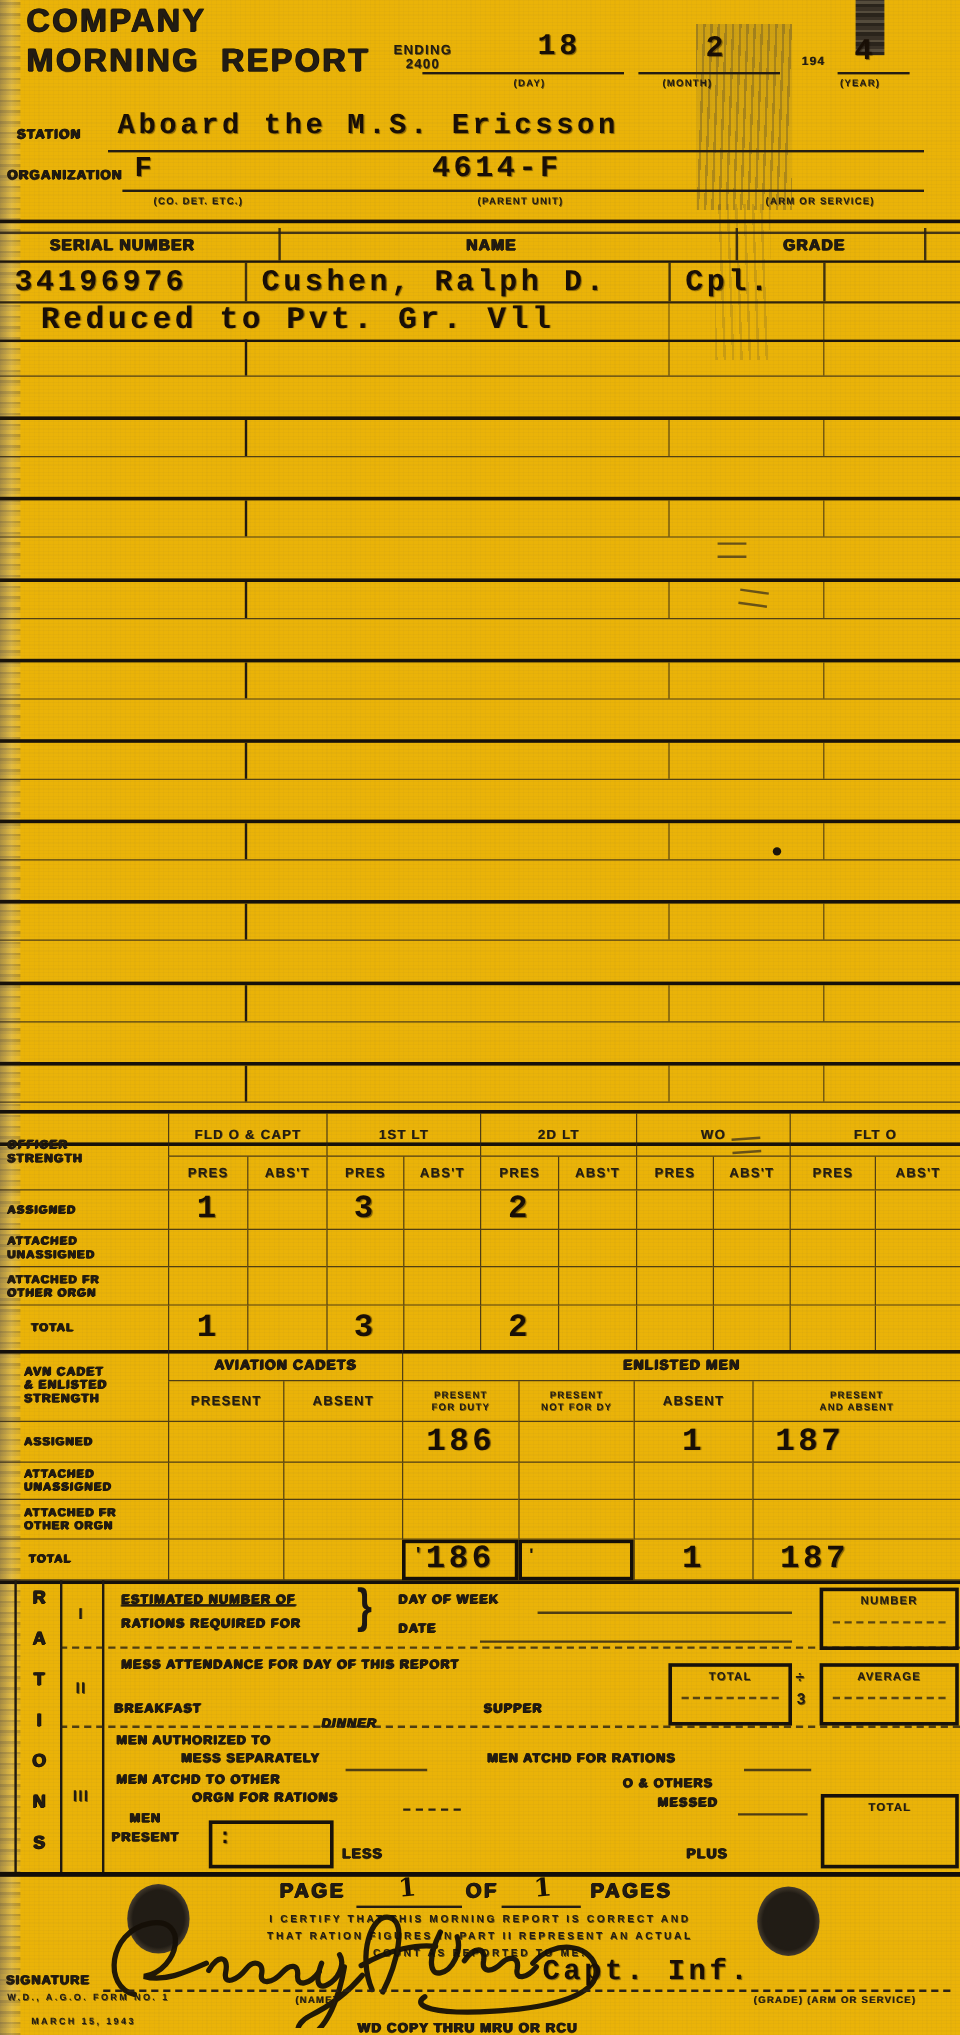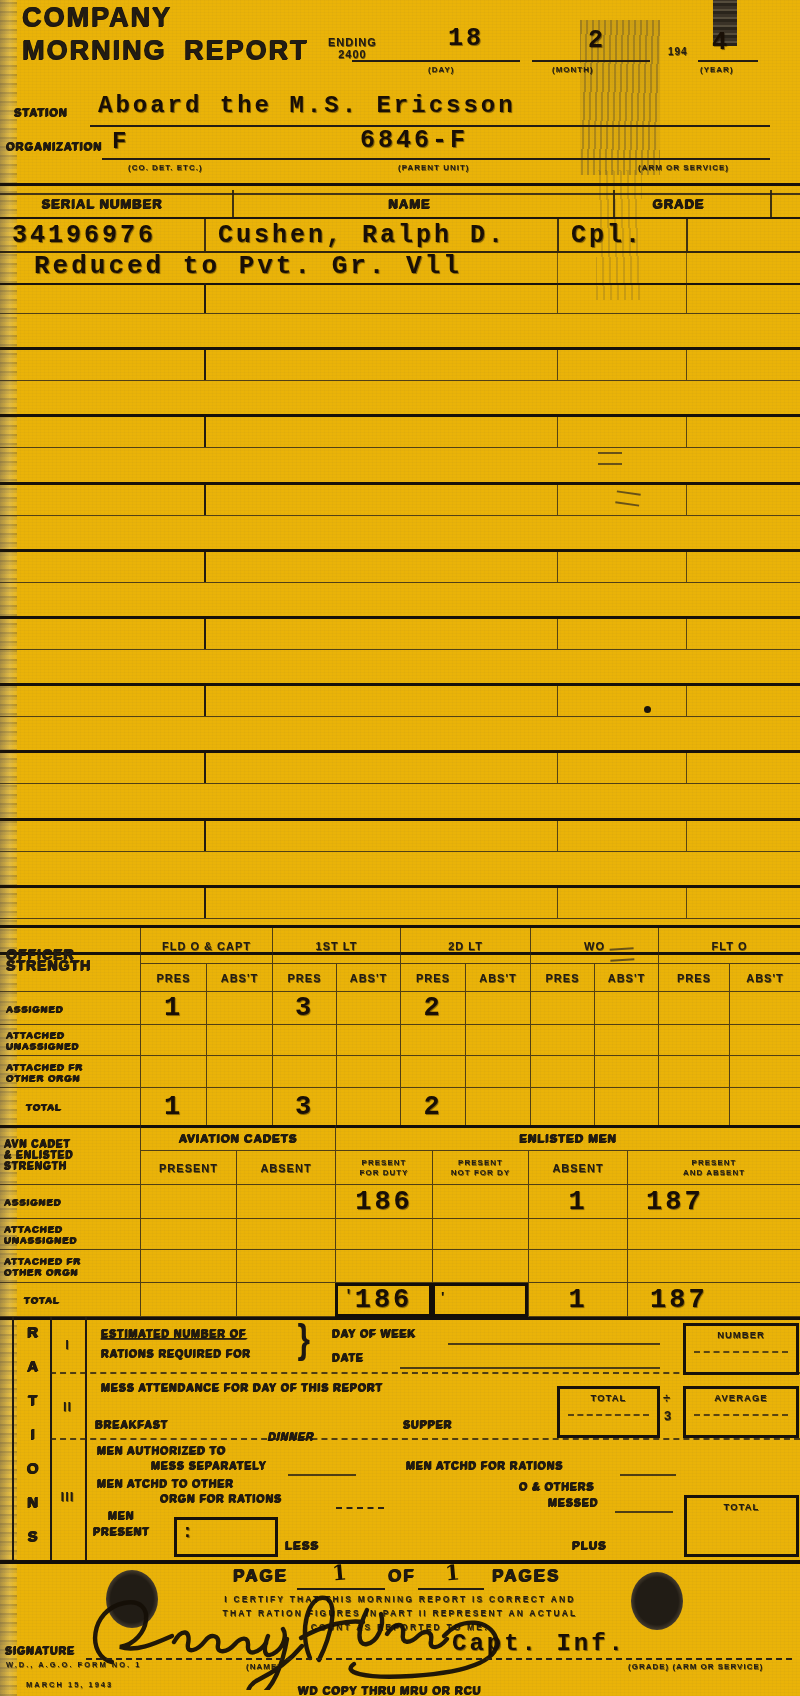--- a/index.html
+++ b/index.html
@@ -77,21 +77,21 @@
   .ogrid .sh{font-size:11px;}
   .ogrid .val{font-size:27px;}
   .ogrid .nb{border-bottom:none;}
   
   .egrid{position:absolute; left:0; top:1125px; width:800px;
     display:grid; grid-template-columns:140px 96px 99px 97px 96px 99px 173px;
     grid-template-rows:26px 34px 34px 31px 33px 34px;
     border-bottom:3.6px solid #15100a;}
   .egrid>div{border-left:1.8px solid rgba(42,34,22,.8); border-bottom:1.8px solid rgba(42,34,22,.8);
     display:flex; align-items:center; justify-content:center; overflow:hidden; position:relative;}
-  .egrid>.lab{border-left:none; justify-content:flex-start; padding-left:4px;
+  .egrid>.lab{border-left:none; justify-content:flex-start; padding-left:20px;
     font-size:9.5px; line-height:11px; white-space:pre-line;}
   .egrid .lab2{grid-row:1 / 3; font-size:10px;}
   .egrid .gc{grid-column:2 / 4; font-size:11.5px;}
   .egrid .ge{grid-column:4 / 8; font-size:11.5px;}
   .egrid .sh{font-size:11px;}
   .egrid .sh2{font-size:8px; line-height:9.5px; text-align:center; white-space:pre-line;}
   .egrid .val{font-size:27px;}
   .egrid .boxed{border:3.6px solid #140f08;}
   .tickmark{font-size:15px; position:absolute; left:6px; top:2px; font-weight:bold; color:#1a140c;}
   
@@ -148,21 +148,21 @@
   <div class="abs tw" style="left:712px; top:28px; font-size:25px;">4</div>
   <div class="uline" style="left:698px; top:60px; width:60px;"></div>
   <div class="abs pl sub8" style="left:700px; top:65px;">(YEAR)</div>
 
   <div class="abs pl ink" style="left:14px; top:106px; font-size:11px;">STATION</div>
   <div class="abs tw" style="left:98px; top:92px; font-size:24px;">Aboard the M.S. Ericsson</div>
   <div class="uline" style="left:90px; top:125px; width:680px;"></div>
 
   <div class="abs pl ink" style="left:6px; top:140px; font-size:11px;">ORGANIZATION</div>
   <div class="abs tw" style="left:112px; top:128px; font-size:24px;">F</div>
-  <div class="abs tw" style="left:360px; top:126px; font-size:25px;">6846-F</div>
+  <div class="abs tw" style="left:360px; top:126px; font-size:25px;">4614-F</div>
   <div class="uline" style="left:102px; top:158px; width:668px;"></div>
   <div class="abs pl sub8" style="left:128px; top:163px;">(CO. DET. ETC.)</div>
   <div class="abs pl sub8" style="left:398px; top:163px;">(PARENT UNIT)</div>
   <div class="abs pl sub8" style="left:638px; top:163px;">(ARM OR SERVICE)</div>
 
   <div class="dblbar" style="top:183px;"></div>
 
   <div class="rgrid rosthead">
     <div class="pl ink">SERIAL NUMBER</div>
     <div class="pl ink">NAME</div>
@@ -235,21 +235,21 @@
         <i class="d3"></i>
       </div>
   </div>
 
   <div class="dot-art" style="left:644px; top:706px;"></div>
   <div class="tick-art" style="left:598px; top:452px;"></div>
   <div class="tick-art" style="left:616px; top:492px; transform:rotate(8deg);"></div>
   <div class="tick-art" style="left:610px; top:948px; transform:rotate(-4deg);"></div>
 
   <div class="ogrid">
-    <div class="lab pl ink" style="grid-row:1/3; font-size:14px;">OFFICER
+    <div class="lab pl ink" style="grid-row:1/3; font-size:10px;">OFFICER
 STRENGTH</div>
     <div class="gh pl">FLD O &amp; CAPT</div>
     <div class="gh pl">1ST LT</div>
     <div class="gh pl">2D LT</div>
     <div class="gh pl">WO</div>
     <div class="gh pl">FLT O</div>
 
     <div class="sh pl">PRES</div>
     <div class="sh pl">ABS'T</div>
     <div class="sh pl">PRES</div>

